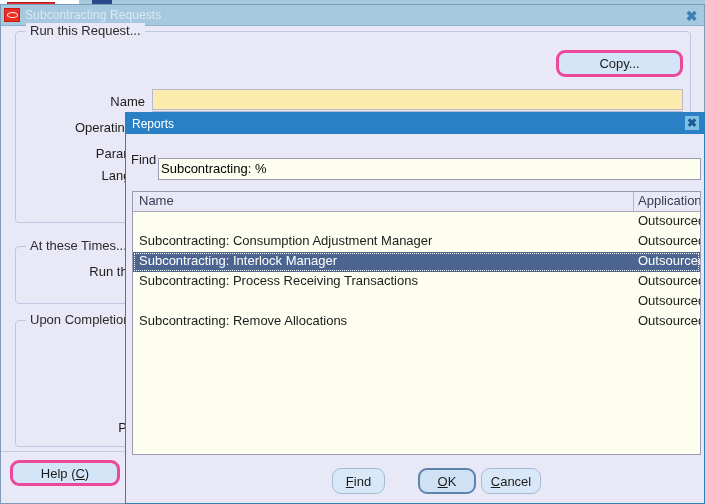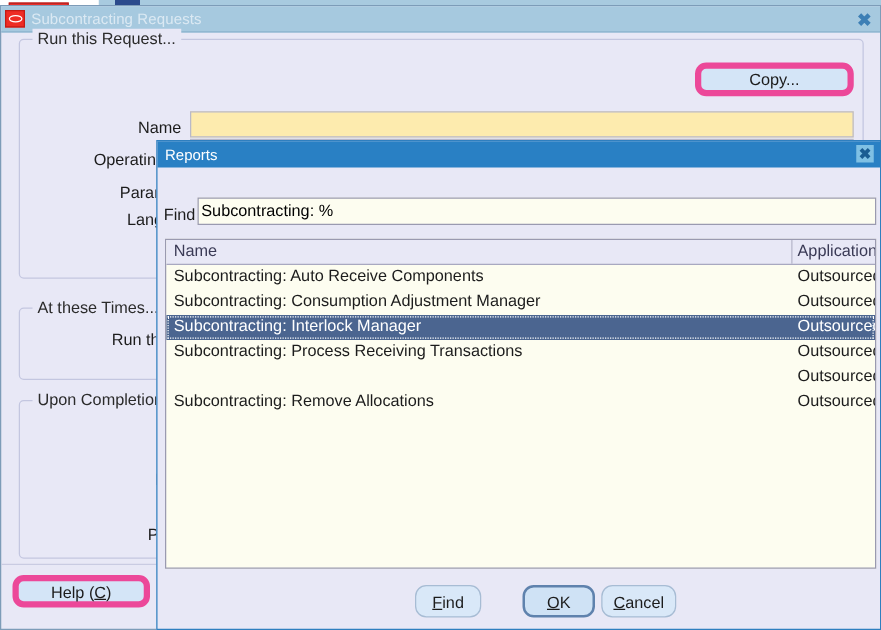--- a/index.html
+++ b/index.html
@@ -158,21 +158,21 @@
     color: #000;
     padding: 0 3px;
   }
   .fld-name { left: 151px; top: 84px; width: 531px; height: 21px; }
   .fld-ou   { left: 151px; top: 106px; width: 531px; height: 21px; background:#fbfbea; }
 
   
   .btn {
     position: absolute;
     background: #d4e5f7;
-    border: 5px solid #ec4899;
+    border: 3px solid #ec4899;
     border-radius: 9px;
     box-sizing: border-box;
     font-size: 13px;
     color: #1c1c1c;
     display: flex;
     align-items: center;
     justify-content: center;
     cursor: default;
     white-space: nowrap;
   }
@@ -220,21 +220,21 @@
     justify-content: center;
     color: #1a5c92;
     font-size: 12px;
     font-weight: bold;
     line-height: 1;
     cursor: default;
   }
 
   .find-label {
     position: absolute;
-    left: 5px; top: 51px;
+    left: 5px; top: 39px;
     font-size: 13px;
     color: #1c1c1c;
   }
   .find-input {
     position: absolute;
     left: 32px; top: 45px;
     width: 543px; height: 22px;
     background: #fdfdf0;
     border: 1px solid #9a9ab0;
     box-sizing: border-box;
@@ -405,21 +405,20 @@
     <div class="find-input" placeholder="">Subcontracting: %</div>
 
     <div class="list-frame">
       <div class="list-header">
         <span class="hdr-cell hdr-name">Name</span>
         <span class="hdr-divider"></span>
         <span class="hdr-cell hdr-app">Application</span>
       </div>
       <div class="list-body" id="list-body">
           <div class="list-row">
-            <span class="cell-name">Subcontracting: Auto Receive Components</span>
             <span class="cell-app">Outsourced</span>
           </div>
           <div class="list-row">
             <span class="cell-name">Subcontracting: Consumption Adjustment Manager</span>
             <span class="cell-app">Outsourced</span>
           </div>
           <div class="list-row selected">
             <span class="cell-name">Subcontracting: Interlock Manager</span>
             <span class="cell-app">Outsourced</span>
           </div>

